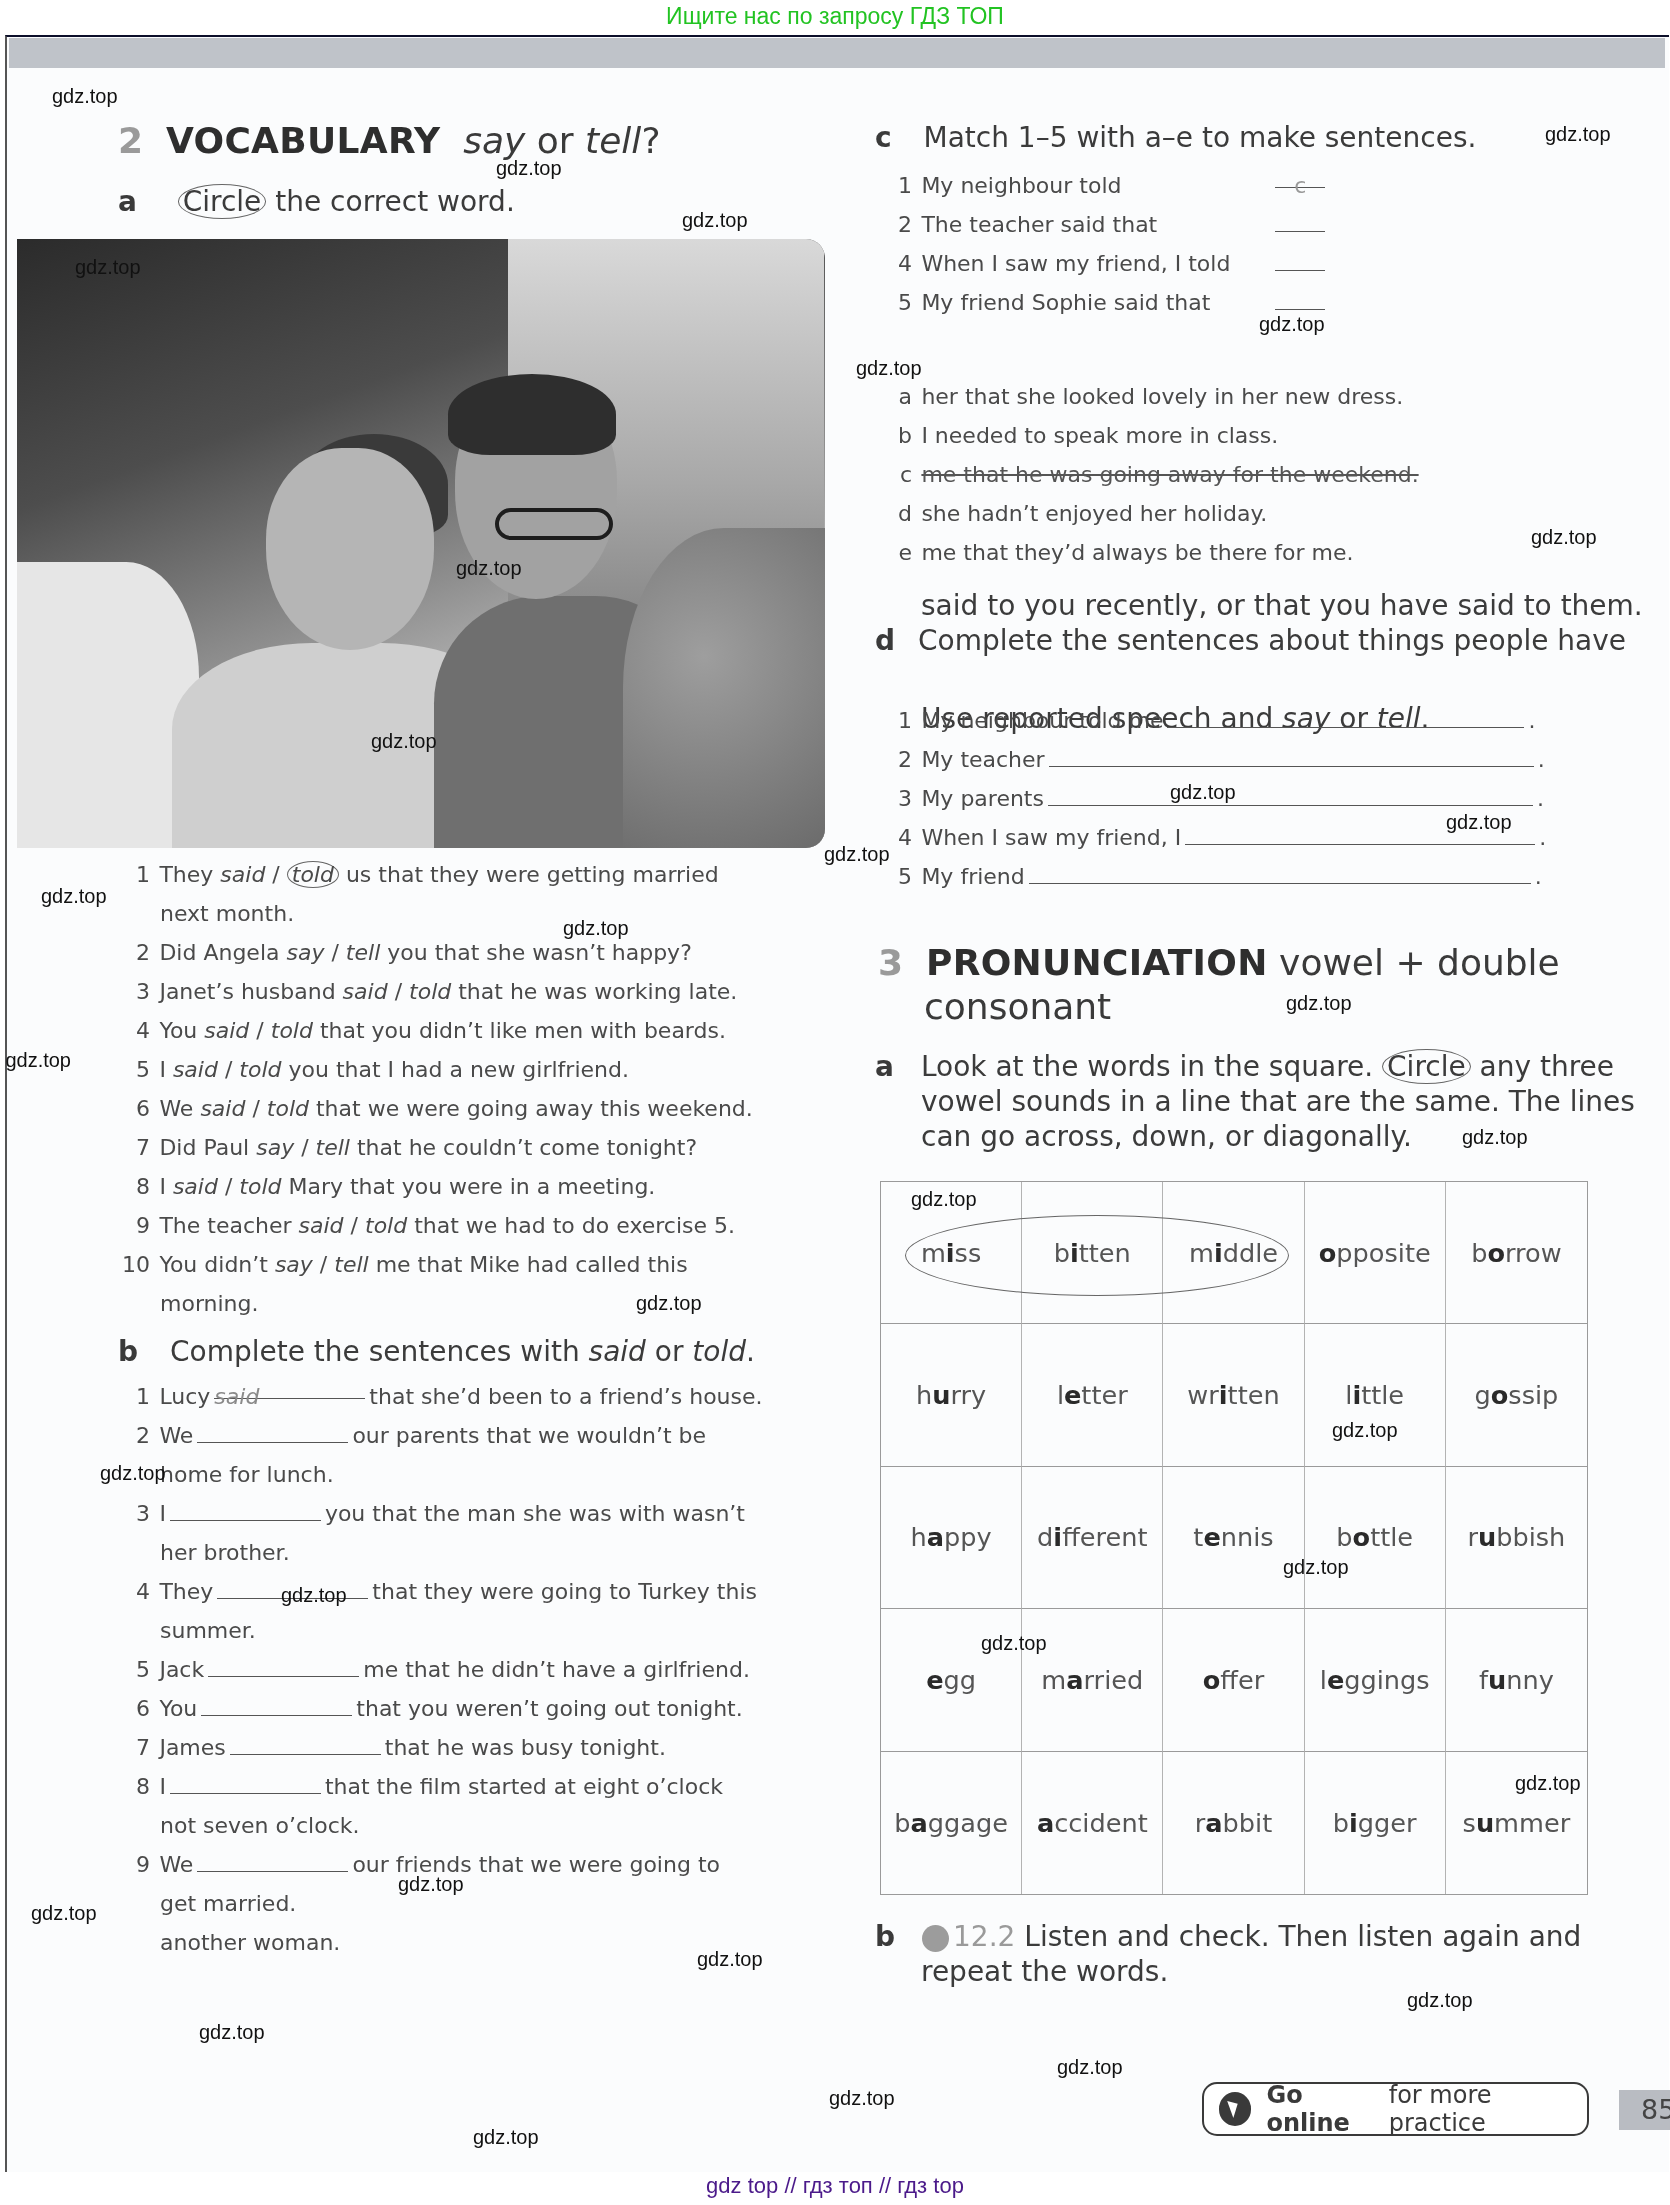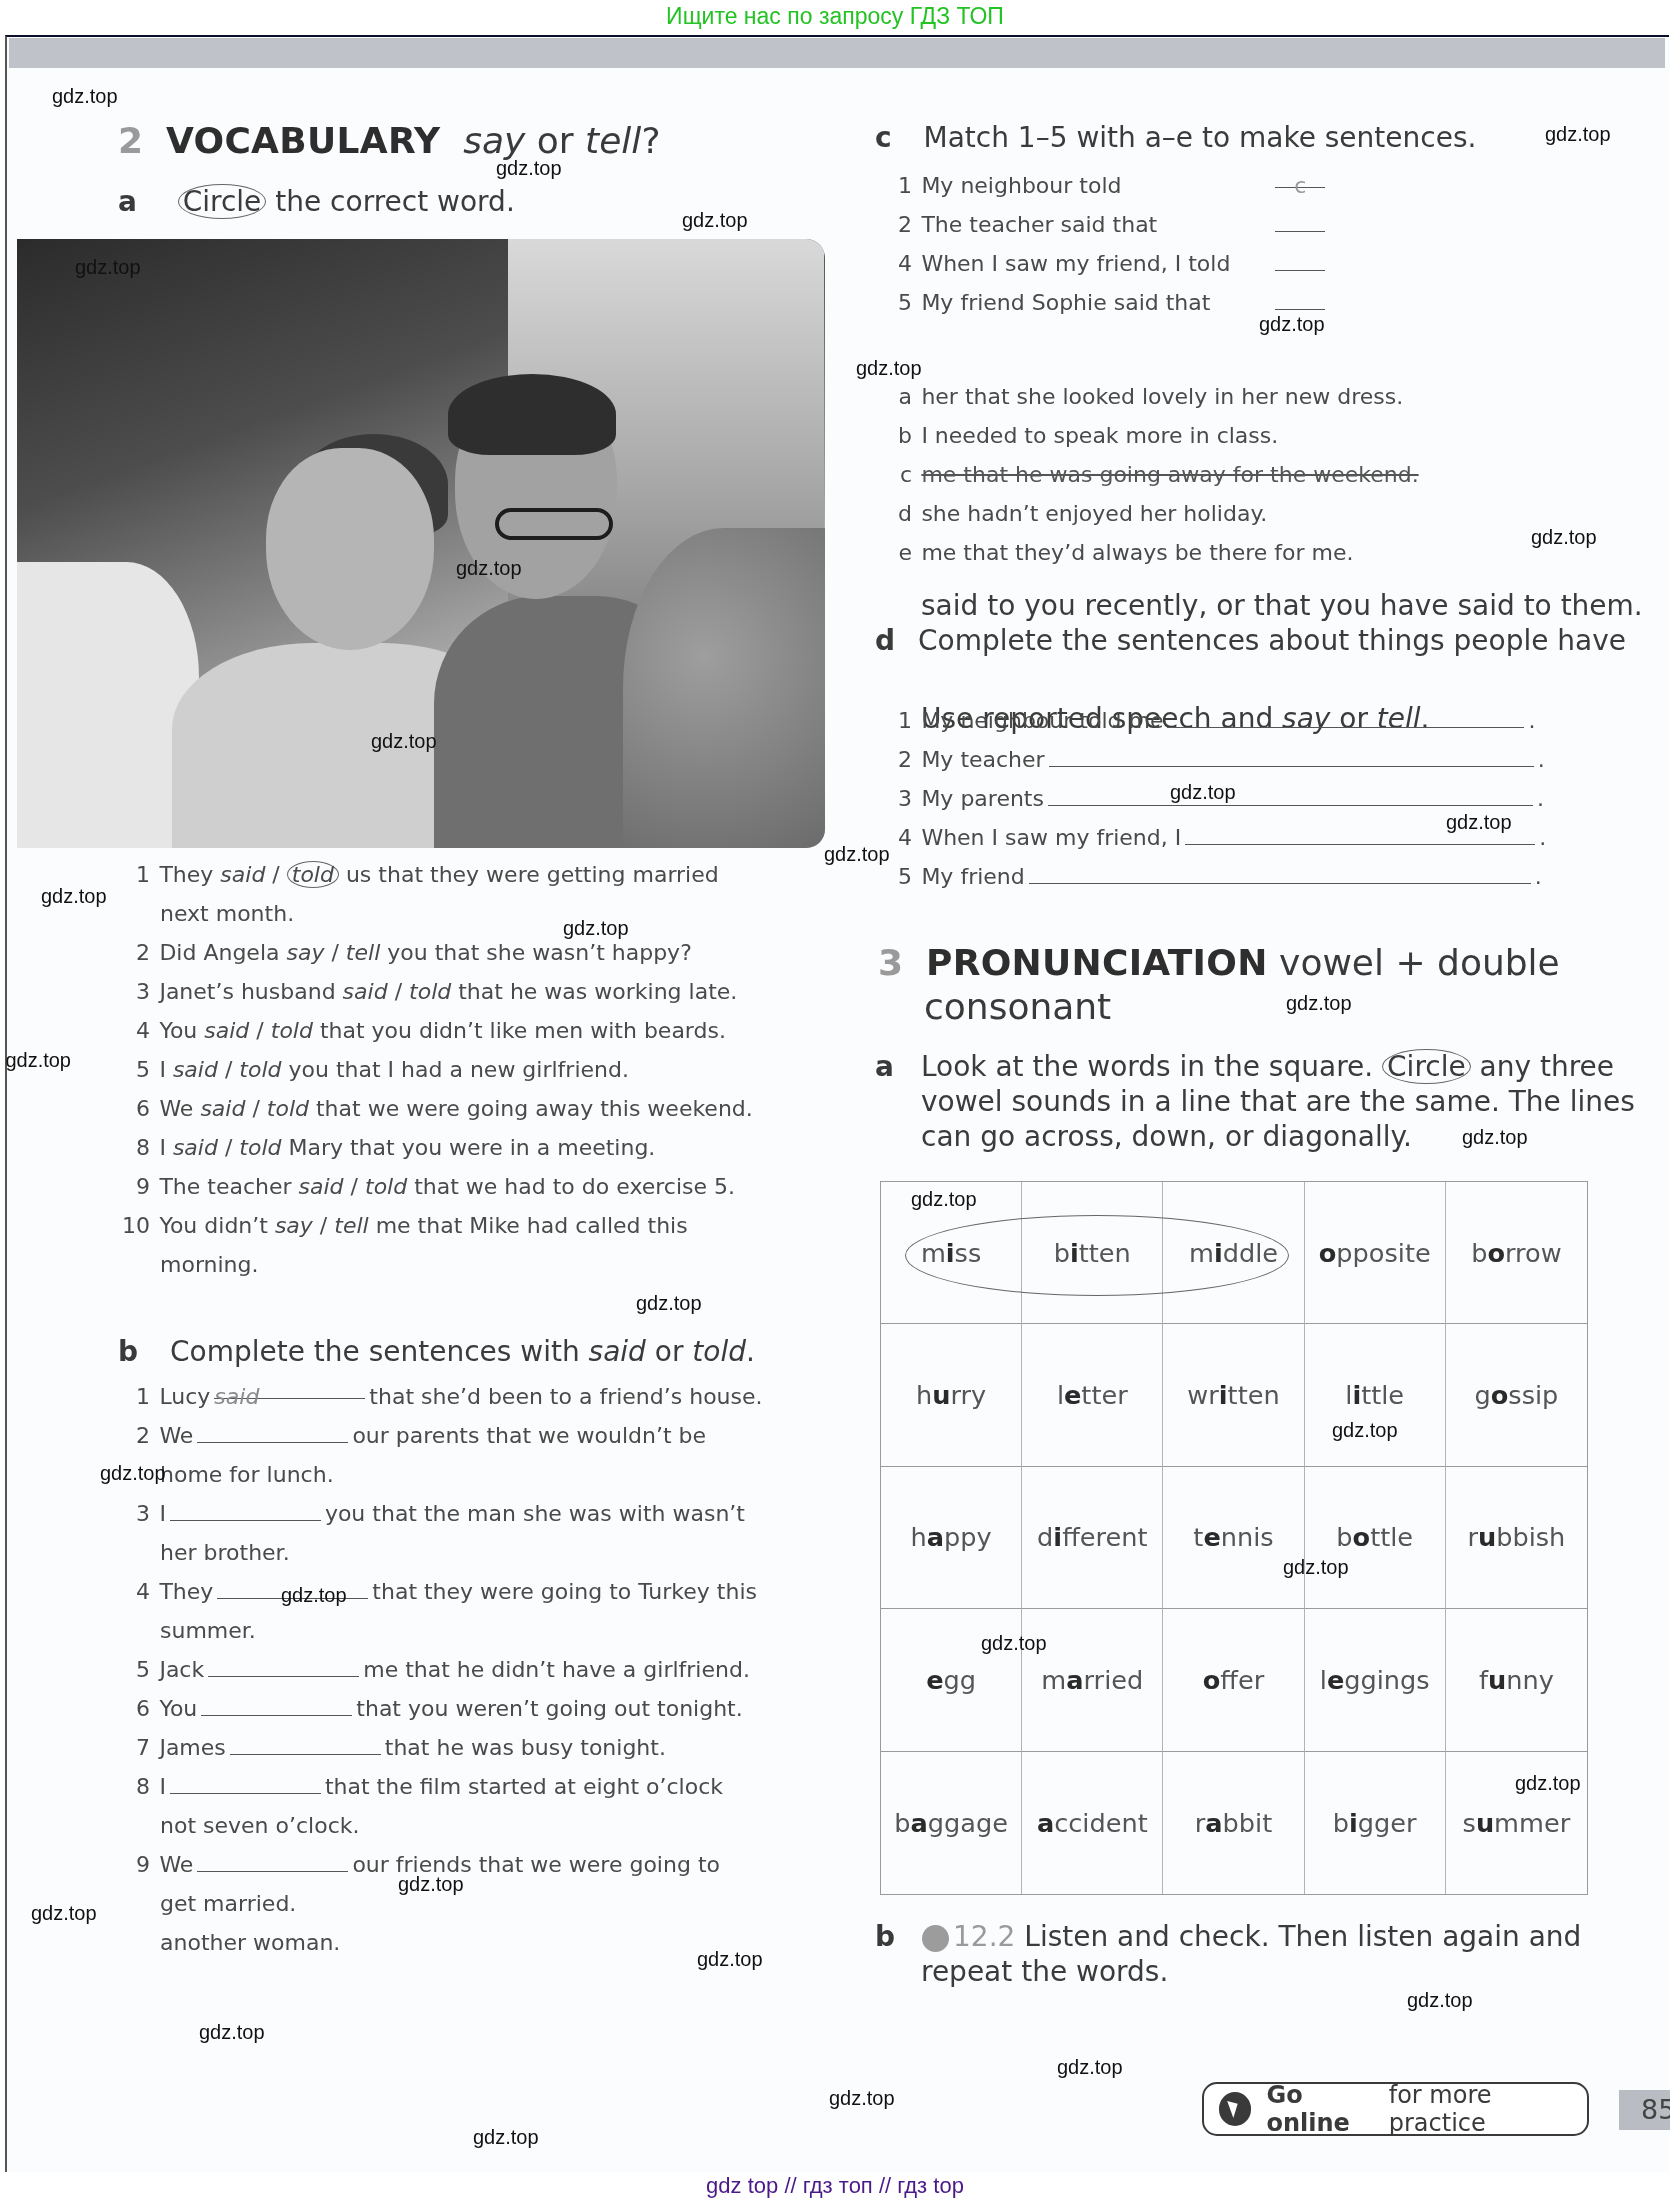--- a/index.html
+++ b/index.html
@@ -95,20 +95,21 @@
 </div>
 
 <div class="abs" style="left:118px; top:855px;">
   <div class="item"><span class="num">1</span><span>They </span><span class="it">said</span><span> / </span><span class="it circled">told</span><span> us that they were getting married</span></div>
   <div class="item indent">next month.</div>
   <div class="item"><span class="num">2</span><span>Did Angela </span><span class="it">say</span><span> / </span><span class="it">tell</span><span> you that she wasn’t happy?</span></div>
   <div class="item"><span class="num">3</span><span>Janet’s husband </span><span class="it">said</span><span> / </span><span class="it">told</span><span> that he was working late.</span></div>
   <div class="item"><span class="num">4</span><span>You </span><span class="it">said</span><span> / </span><span class="it">told</span><span> that you didn’t like men with beards.</span></div>
   <div class="item"><span class="num">5</span><span>I </span><span class="it">said</span><span> / </span><span class="it">told</span><span> you that I had a new girlfriend.</span></div>
   <div class="item"><span class="num">6</span><span>We </span><span class="it">said</span><span> / </span><span class="it">told</span><span> that we were going away this weekend.</span></div>
+  <div class="item"><span class="num">7</span><span>Did Paul </span><span class="it">say</span><span> / </span><span class="it">tell</span><span> that he couldn’t come tonight?</span></div>
   <div class="item"><span class="num">8</span><span>I </span><span class="it">said</span><span> / </span><span class="it">told</span><span> Mary that you were in a meeting.</span></div>
   <div class="item"><span class="num">9</span><span>The teacher </span><span class="it">said</span><span> / </span><span class="it">told</span><span> that we had to do exercise 5.</span></div>
   <div class="item"><span class="num">10</span><span>You didn’t </span><span class="it">say</span><span> / </span><span class="it">tell</span><span> me that Mike had called this</span></div>
   <div class="item indent">morning.</div>
 </div>
 
 <div class="abs instr" style="left:118px; top:1334px;">
   <span class="letter">b</span>
   <span style="display:inline-block;width:23px;"></span><span>Complete the sentences with </span><span class="it">said</span><span> or </span><span class="it">told</span><span>.</span>
 </div>

